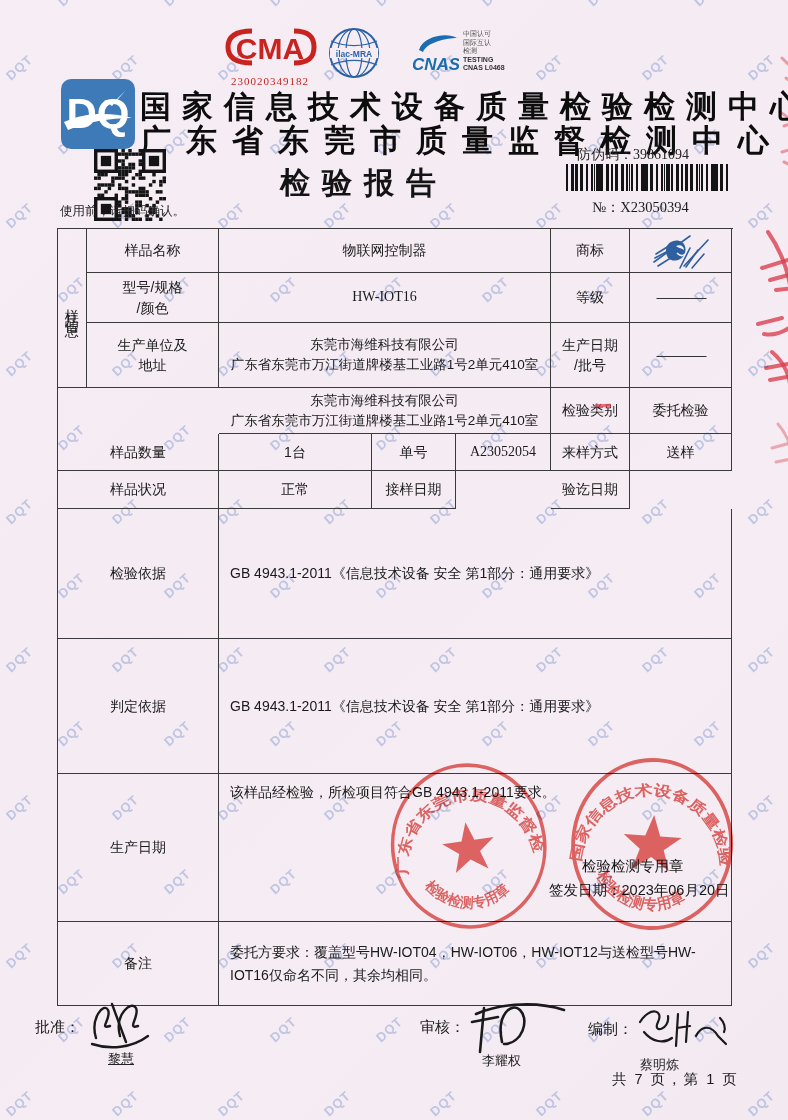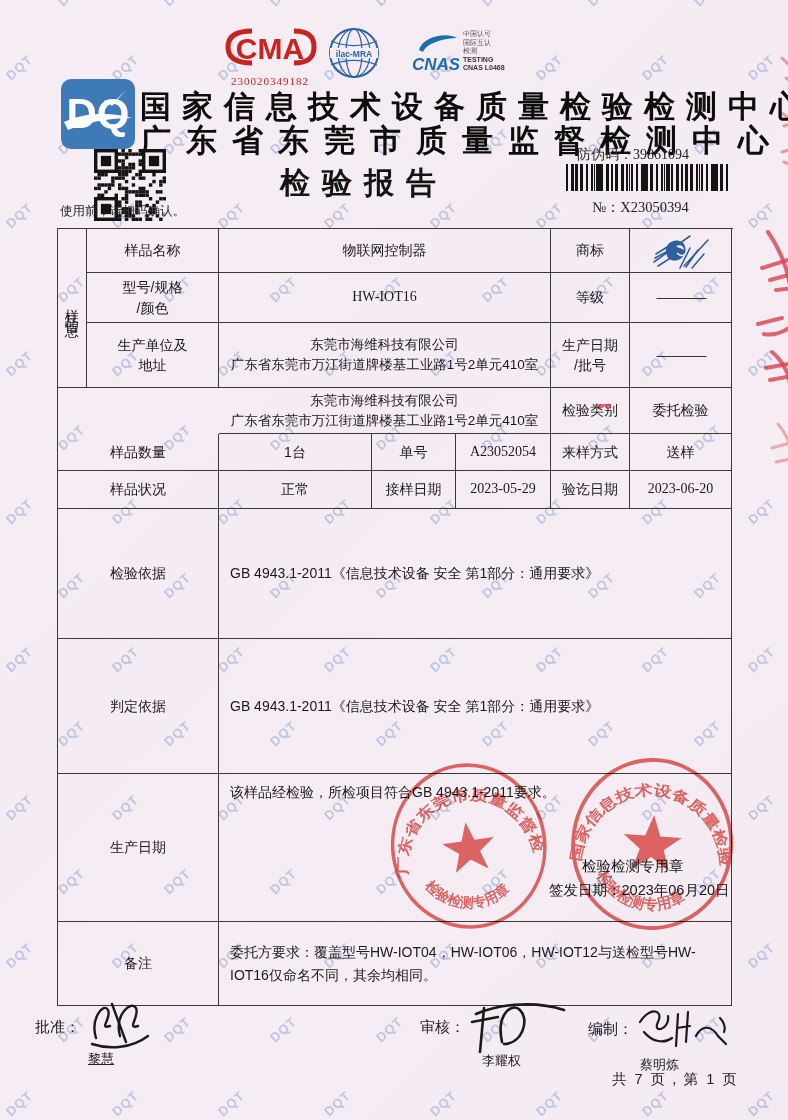--- a/index.html
+++ b/index.html
@@ -453,23 +453,21 @@
     <div class="cell" style="grid-area:5/1/6/3;">样品数量</div>
     <div class="cell" style="grid-area:5/3/6/4;">1台</div>
     <div class="cell" style="grid-area:5/4/6/5;">单号</div>
     <div class="cell mono" style="grid-area:5/5/6/6;">A23052054</div>
     <div class="cell" style="grid-area:5/6/6/7;">来样方式</div>
     <div class="cell" style="grid-area:5/7/6/8;">送样</div>
 
     <div class="cell" style="grid-area:6/1/7/3;">样品状况</div>
     <div class="cell" style="grid-area:6/3/7/4;">正常</div>
     <div class="cell" style="grid-area:6/4/7/5;">接样日期</div>
-    <div class="cell mono" style="grid-area:6/5/7/6;">2023-05-29</div>
     <div class="cell" style="grid-area:6/6/7/7;">验讫日期</div>
-    <div class="cell mono" style="grid-area:6/7/7/8;">2023-06-20</div>
 
     <div class="cell" style="grid-area:7/1/8/3;">检验依据</div>
     <div class="cell start" style="grid-area:7/3/8/8;">GB 4943.1-2011《信息技术设备 安全 第1部分：通用要求》</div>
 
     <div class="cell" style="grid-area:8/1/9/3;">判定依据</div>
     <div class="cell start" style="grid-area:8/3/9/8;">GB 4943.1-2011《信息技术设备 安全 第1部分：通用要求》</div>
 
     <div class="cell" style="grid-area:9/1/10/3;">生产日期</div>
     <div class="cell topstart" style="grid-area:9/3/10/8;">
       <div>该样品经检验，所检项目符合GB 4943.1-2011要求。</div>
@@ -519,21 +517,21 @@
 
   <div class="foot" style="left:35px; top:1018px;">批准：</div>
   <svg class="sig" style="left:82px; top:996px;" width="78" height="56" viewBox="0 0 78 56">
     <g fill="none" stroke="#1a1a1a" stroke-width="2.4" stroke-linecap="round">
       <path d="M14,42 C8,22 22,6 26,14 C30,22 16,34 28,30"></path>
       <path d="M38,40 C32,18 50,4 54,12 C58,20 44,34 56,30"></path>
       <path d="M10,48 C28,54 50,52 66,40"></path>
       <path d="M30,8 L44,46"></path>
     </g>
   </svg>
-  <div class="foot-name" style="left:88px; top:1050px;text-decoration:underline;">黎慧</div>
+  <div class="foot-name" style="left:108px; top:1050px;text-decoration:underline;">黎慧</div>
 
   <div class="foot" style="left:420px; top:1018px;">审核：</div>
   <svg class="sig" style="left:468px; top:998px;" width="100" height="58" viewBox="0 0 100 58">
     <g fill="none" stroke="#1a1a1a" stroke-width="2.6" stroke-linecap="round">
       <path d="M16,10 L12,54"></path>
       <path d="M4,24 L30,19"></path>
       <path d="M34,44 C28,16 44,4 52,12 C62,22 54,46 36,46"></path>
       <path d="M8,16 C36,4 72,4 96,12"></path>
     </g>
   </svg>

